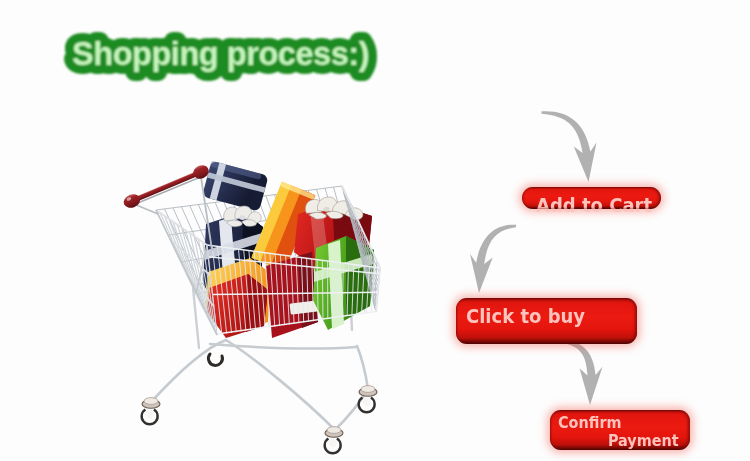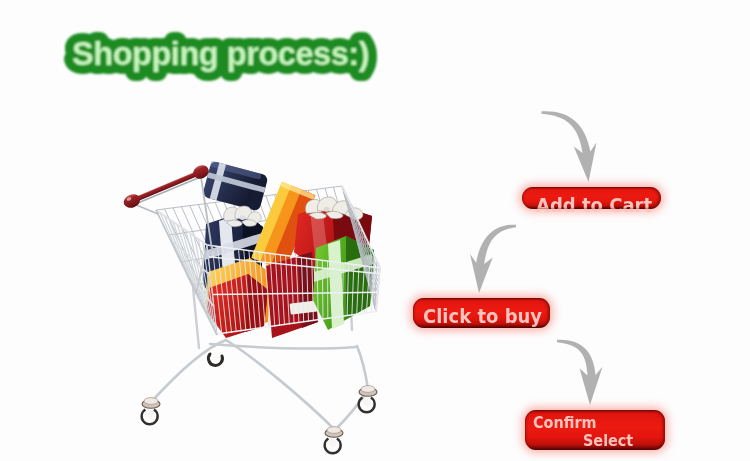--- a/index.html
+++ b/index.html
@@ -350,22 +350,22 @@
       <path d="M541.5 113.7C566.6 115.9 578.1 125.1 582.6 152.9L573.8 146.5L588.5 182.0L596.5 142.5L590.4 151.5C584.8 121.3 566.8 109.8 541.5 111.3Z"></path>
       <path d="M516.0 224.8C496.5 223.7 480.8 235.2 476.2 262.8L470.0 253.9L479.0 293.0L492.7 257.4L484.2 264.0C487.6 238.5 497.4 229.8 516.0 227.2Z"></path>
       <path d="M557.0 342.2C578.8 345.0 586.2 352.0 587.5 375.5L579.5 368.2L590.0 405.0L602.5 366.7L595.5 375.0C593.6 348.9 578.9 338.5 557.0 339.8Z"></path>
     </g>
   </svg>
 
   <div class="abs btn" style="left:522px;top:187px;width:139px;height:22px;">
     <span class="btnlabel" style="left:14px;top:6px;font-size:20px;">Add to Cart</span>
   </div>
 
-  <div class="abs btn" style="left:413px;top:298px;width:137px;height:30px;">
+  <div class="abs btn" style="left:456px;top:298px;width:137px;height:46px;padding-left:44px;">
     <span class="btnlabel" style="left:10px;top:6px;font-size:20px;">Click to buy</span>
   </div>
 
-  <div class="abs btn" style="left:525px;top:410px;width:140px;height:40px;">
+  <div class="abs btn" style="left:550px;top:410px;width:140px;height:40px;">
     <span class="btnlabel" style="left:8px;top:3px;font-size:16px;">Confirm</span>
-    <span class="btnlabel" style="left:58px;top:21px;font-size:16px;">Select</span>
+    <span class="btnlabel" style="left:58px;top:21px;font-size:16px;">Payment</span>
   </div>
 
 </div>
 
 </body></html>

